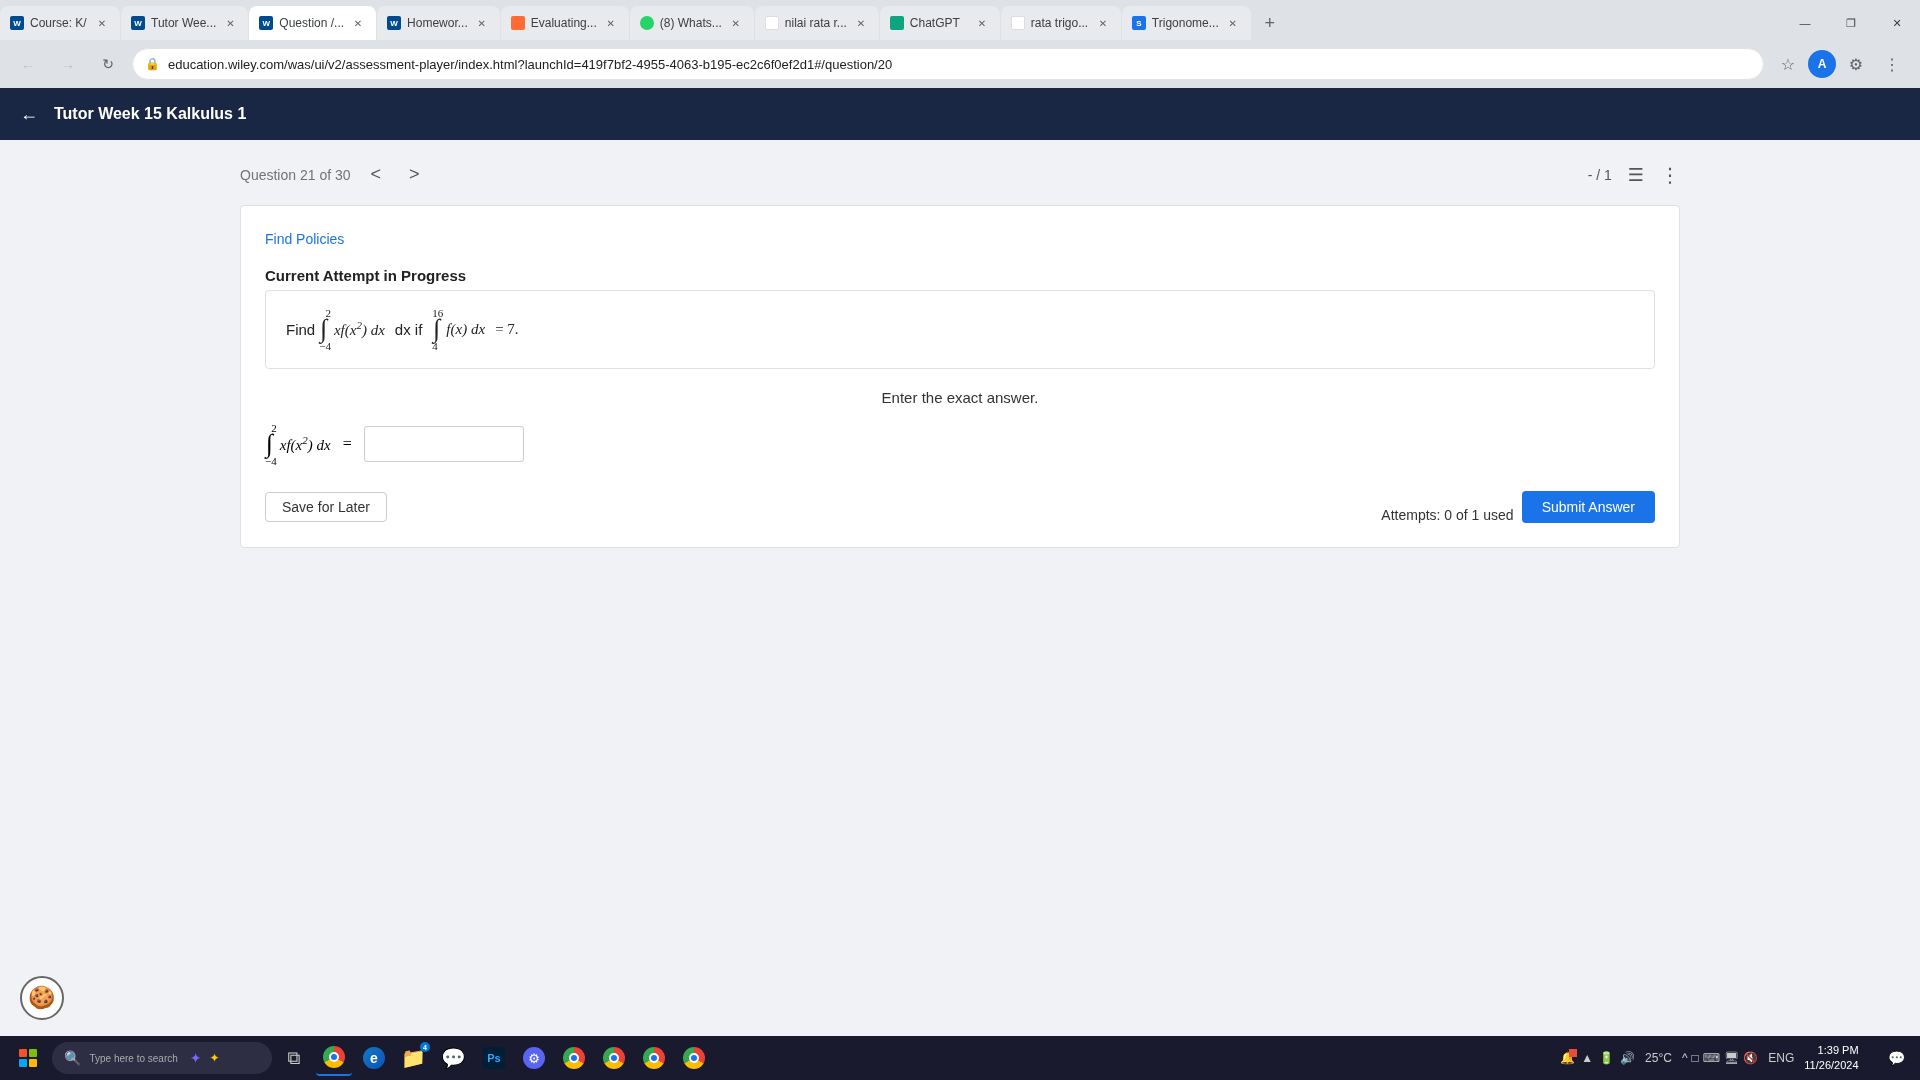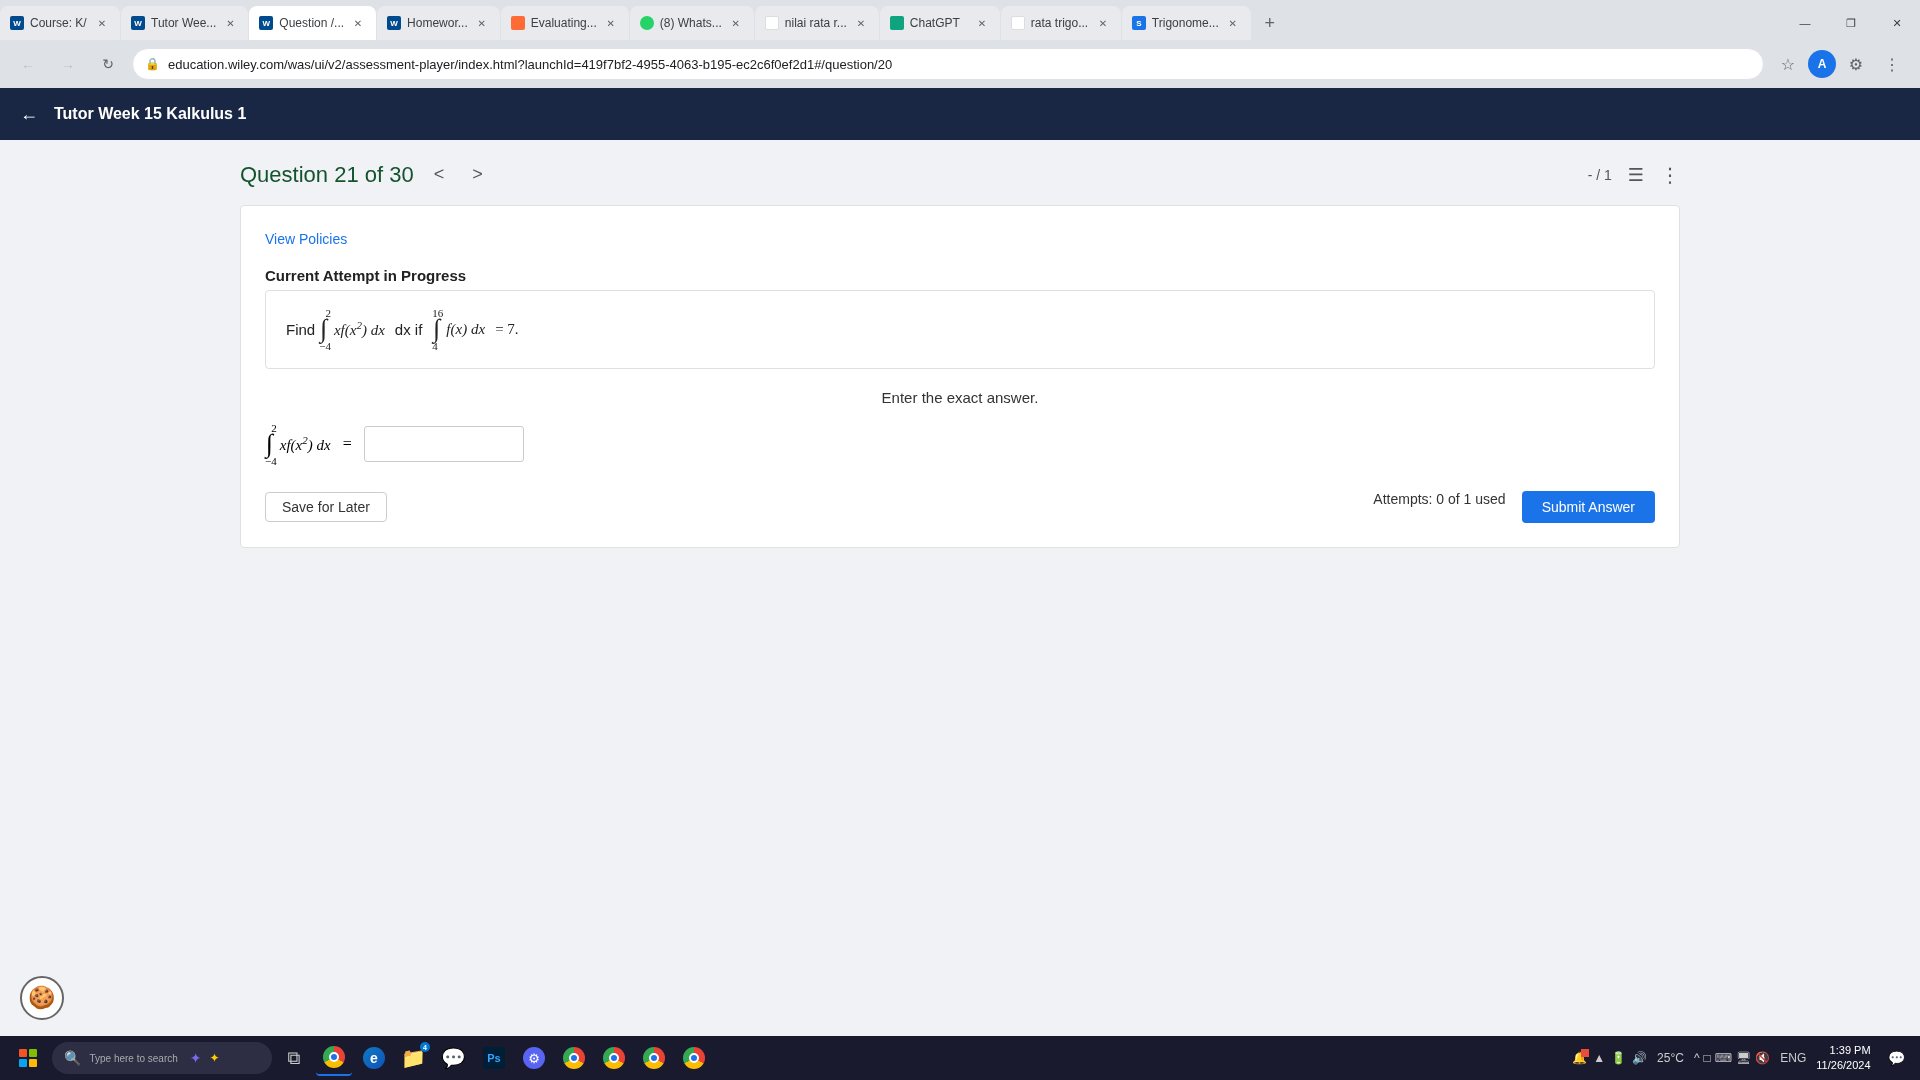--- a/index.html
+++ b/index.html
@@ -32,21 +32,21 @@
     .app-header { background: #1a2744; height: 52px; display: flex; align-items: center; padding: 0 20px; gap: 16px; }
     .back-btn { color: white; font-size: 18px; cursor: pointer; }
     .app-title { color: white; font-size: 16px; font-weight: 600; }
 
     
     .main-content { background: #f0f2f5; padding: 20px 240px; min-height: calc(1080px - 40px - 48px - 52px - 40px); }
 
     
     .question-header { display: flex; align-items: center; justify-content: space-between; margin-bottom: 16px; }
     .question-nav { display: flex; align-items: center; gap: 12px; }
-    .question-title { font-size: 22px; color: #14532d; font-weight: 400; }
+    .question-title { font-size: 14px; color: #737373; font-weight: 400; }
     .nav-arrow { font-size: 18px; color: #555; cursor: pointer; padding: 4px 8px; border-radius: 4px; }
     .question-meta { display: flex; align-items: center; gap: 16px; color: #555; font-size: 14px; }
     .meta-list-icon { font-size: 18px; cursor: pointer; }
     .meta-more-icon { font-size: 20px; cursor: pointer; }
 
     
     .question-card { background: white; border-radius: 4px; border: 1px solid #e0e0e0; padding: 24px; margin-bottom: 0; }
     .view-policies { color: #1a73e8; font-size: 14px; cursor: pointer; margin-bottom: 20px; text-decoration: none; display: inline-block; }
     .current-attempt { font-size: 15px; font-weight: 700; color: #222; margin-bottom: 6px; }
 
@@ -56,21 +56,21 @@
 
     .exact-answer-text { font-size: 15px; color: #333; margin-bottom: 16px; text-align: center; }
 
     
     .answer-row { display: flex; align-items: center; gap: 12px; margin-bottom: 24px; }
     .answer-input { height: 36px; width: 160px; border: 1px solid #ccc; border-radius: 3px; padding: 0 8px; font-size: 14px; }
 
     
     .action-row { display: flex; align-items: center; justify-content: space-between; }
     .save-later-btn { padding: 6px 16px; border: 1px solid #ccc; border-radius: 4px; background: white; font-size: 14px; color: #333; cursor: pointer; }
-    .right-actions { display: flex; align-items: flex-start; gap: 16px; }
+    .right-actions { display: flex; align-items: flex-end; gap: 8px; }
     .attempts-text { font-size: 14px; color: #333; }
     .submit-btn { padding: 8px 20px; background: #1a73e8; color: white; border: none; border-radius: 4px; font-size: 14px; cursor: pointer; font-weight: 500; }
 
     
     .taskbar { position: fixed; bottom: 0; left: 0; width: 1920px; height: 44px; background: #1a1a2e; display: flex; align-items: center; padding: 0 8px; gap: 4px; z-index: 100; }
     .taskbar-start { width: 40px; height: 36px; display: flex; align-items: center; justify-content: center; border-radius: 4px; cursor: pointer; }
     .start-icon { width: 18px; height: 18px; display: grid; grid-template-columns: 1fr 1fr; gap: 2px; }
     .start-square { border-radius: 1px; }
     .taskbar-search { display: flex; align-items: center; background: #2d2d44; border-radius: 20px; height: 32px; padding: 0 12px; gap: 8px; min-width: 220px; cursor: text; }
     .taskbar-search-text { color: #aaa; font-size: 10px; }
@@ -187,21 +187,21 @@
     </div>
     <div class="question-meta">
       <span>- / 1</span>
       <span class="meta-list-icon">☰</span>
       <span class="meta-more-icon">⋮</span>
     </div>
   </div>
 
   <div class="question-card">
 
-    <a class="view-policies">View Policies</a>
+    <a class="view-policies">Find Policies</a>
 
     <div class="current-attempt">Current Attempt in Progress</div>
 
     
     <div class="problem-box">
       <div class="problem-text">
         <span>Find</span>
 
         <span style="display:inline-flex;align-items:center;font-family:'Times New Roman',serif;font-size:16px;">
           <span style="display:inline-flex;flex-direction:column;font-size:11px;margin-right:1px;vertical-align:middle;">
@@ -345,19 +345,19 @@
   <div style="display:flex;align-items:center;gap:4px;color:#ccc;font-size:12px;">
     <span>^</span>
     <span>□</span>
     <span>⌨</span>
     <span>🖥</span>
     <span>🔇</span>
   </div>
 
   <div style="color:#ccc;font-size:12px;margin:0 6px;">ENG</div>
 
-  <div class="taskbar-time" style="color:white;font-size:11px;margin-right:8px;">
+  <div class="taskbar-time" style="color:white;font-size:11px;margin-right:20px;">
     <div>1:39 PM</div>
     <div>11/26/2024</div>
   </div>
 
   <div style="color:#ccc;font-size:14px;padding:0 6px;">💬</div>
 </div>
 
 </body></html>

